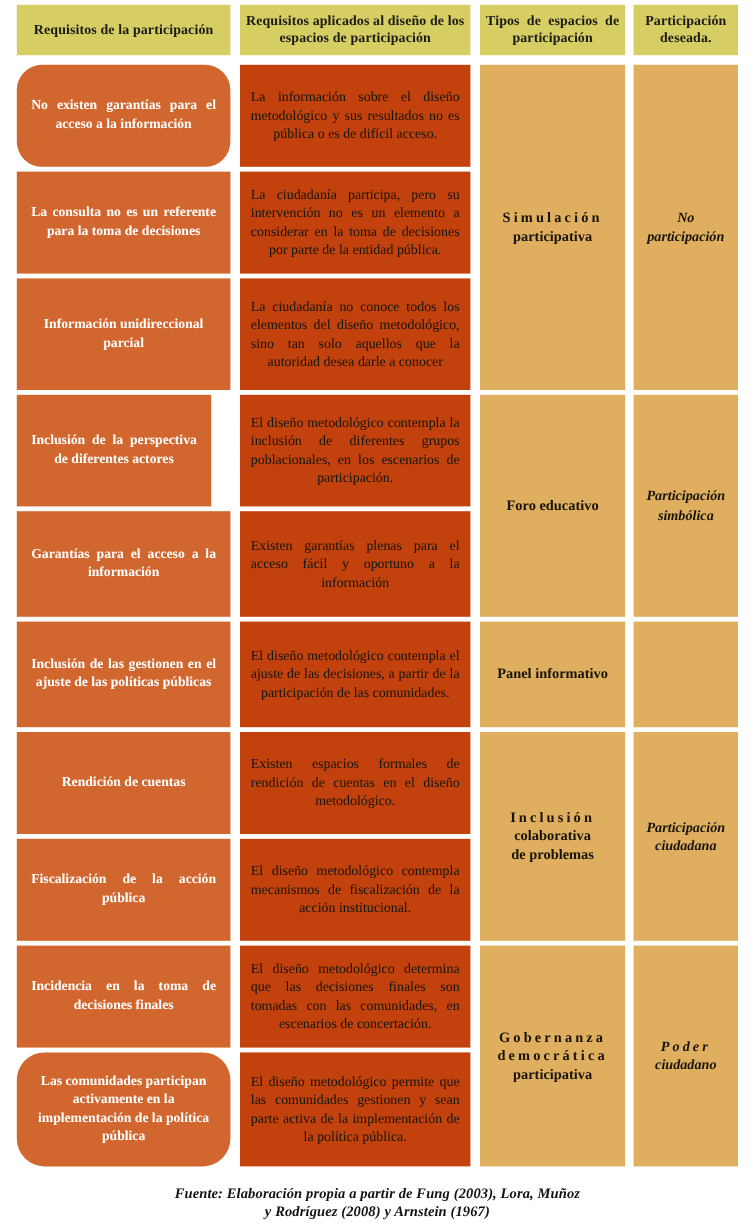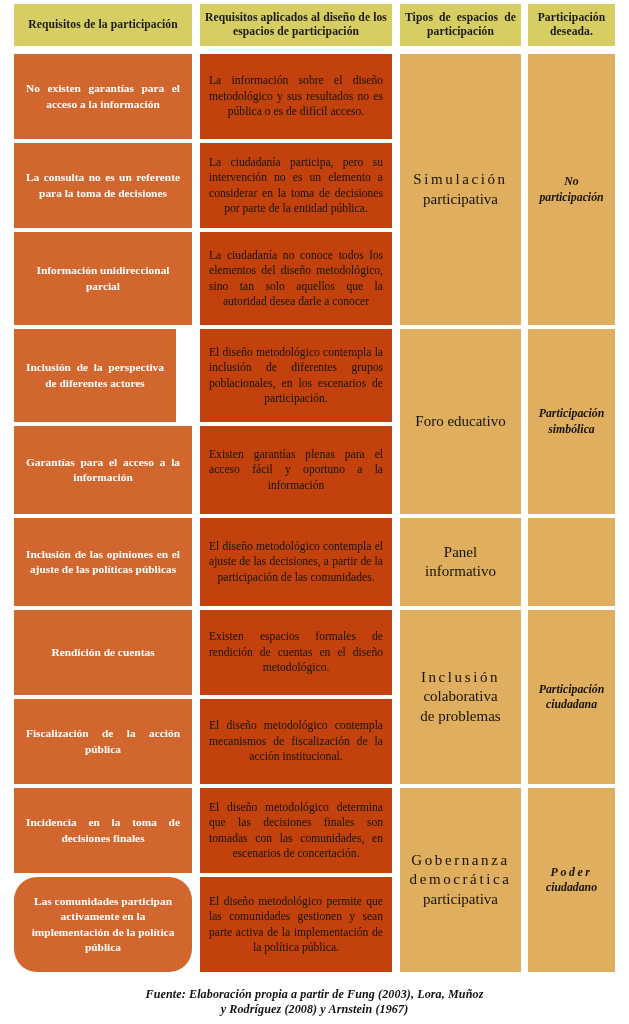--- a/index.html
+++ b/index.html
@@ -83,22 +83,22 @@
     text-align-last: center;
     padding: 0 9px;
   }
 
   
   .c3, .c4 {
     background: #dfae5e;
     color: #17130a;
   }
   .c3 {
-    font-weight: normal;
-    font-size: 15px;
+    font-weight: bold;
+    font-size: 12px;
     line-height: 1.30;
   }
   .c4 {
     font-style: italic;
     font-weight: bold;
     font-size: 11.8px;
     line-height: 1.30;
   }
   .sp { letter-spacing: 2.6px; }
 
@@ -127,37 +127,37 @@
   <div class="cell hdr hdr-justify" style="left:200px; top:4px; width:192px; height:42px;">
     <span class="cell-inner">Requisitos aplicados al diseño de los espacios de participación</span>
   </div>
   <div class="cell hdr hdr-justify" style="left:400px; top:4px; width:121px; height:42px;">
     <span class="cell-inner">Tipos de espacios de participación</span>
   </div>
   <div class="cell hdr" style="left:528px; top:4px; width:87px; height:42px;">
     <span class="cell-inner">Participación deseada.</span>
   </div>
 
-  <div class="cell c1" style="left:14px; top:54px; width:178px; height:85px;">
+  <div class="cell c1" style="left:14px; top:54px; width:178px; height:85px;border-radius:21px;">
     <span class="cell-inner">No existen garantías para el acceso a la información</span>
   </div>
   <div class="cell c1" style="left:14px; top:143px; width:178px; height:85px;">
     <span class="cell-inner">La consulta no es un referente para la toma de decisiones</span>
   </div>
   <div class="cell c1 c1-plain" style="left:14px; top:232px; width:178px; height:93px;">
     <span class="cell-inner">Información unidireccional parcial</span>
   </div>
   <div class="cell c1" style="left:14px; top:329px; width:162px; height:93px;">
     <span class="cell-inner">Inclusión de la perspectiva de diferentes actores</span>
   </div>
   <div class="cell c1" style="left:14px; top:426px; width:178px; height:88px;">
     <span class="cell-inner">Garantías para el acceso a la información</span>
   </div>
   <div class="cell c1" style="left:14px; top:518px; width:178px; height:88px;">
-    <span class="cell-inner">Inclusión de las opiniones en el ajuste de las políticas públicas</span>
+    <span class="cell-inner">Inclusión de las gestionen en el ajuste de las políticas públicas</span>
   </div>
   <div class="cell c1 c1-plain" style="left:14px; top:610px; width:178px; height:85px;">
     <span class="cell-inner">Rendición de cuentas</span>
   </div>
   <div class="cell c1" style="left:14px; top:699px; width:178px; height:85px;">
     <span class="cell-inner">Fiscalización de la acción pública</span>
   </div>
   <div class="cell c1" style="left:14px; top:788px; width:178px; height:85px;">
     <span class="cell-inner">Incidencia en la toma de decisiones finales</span>
   </div>

